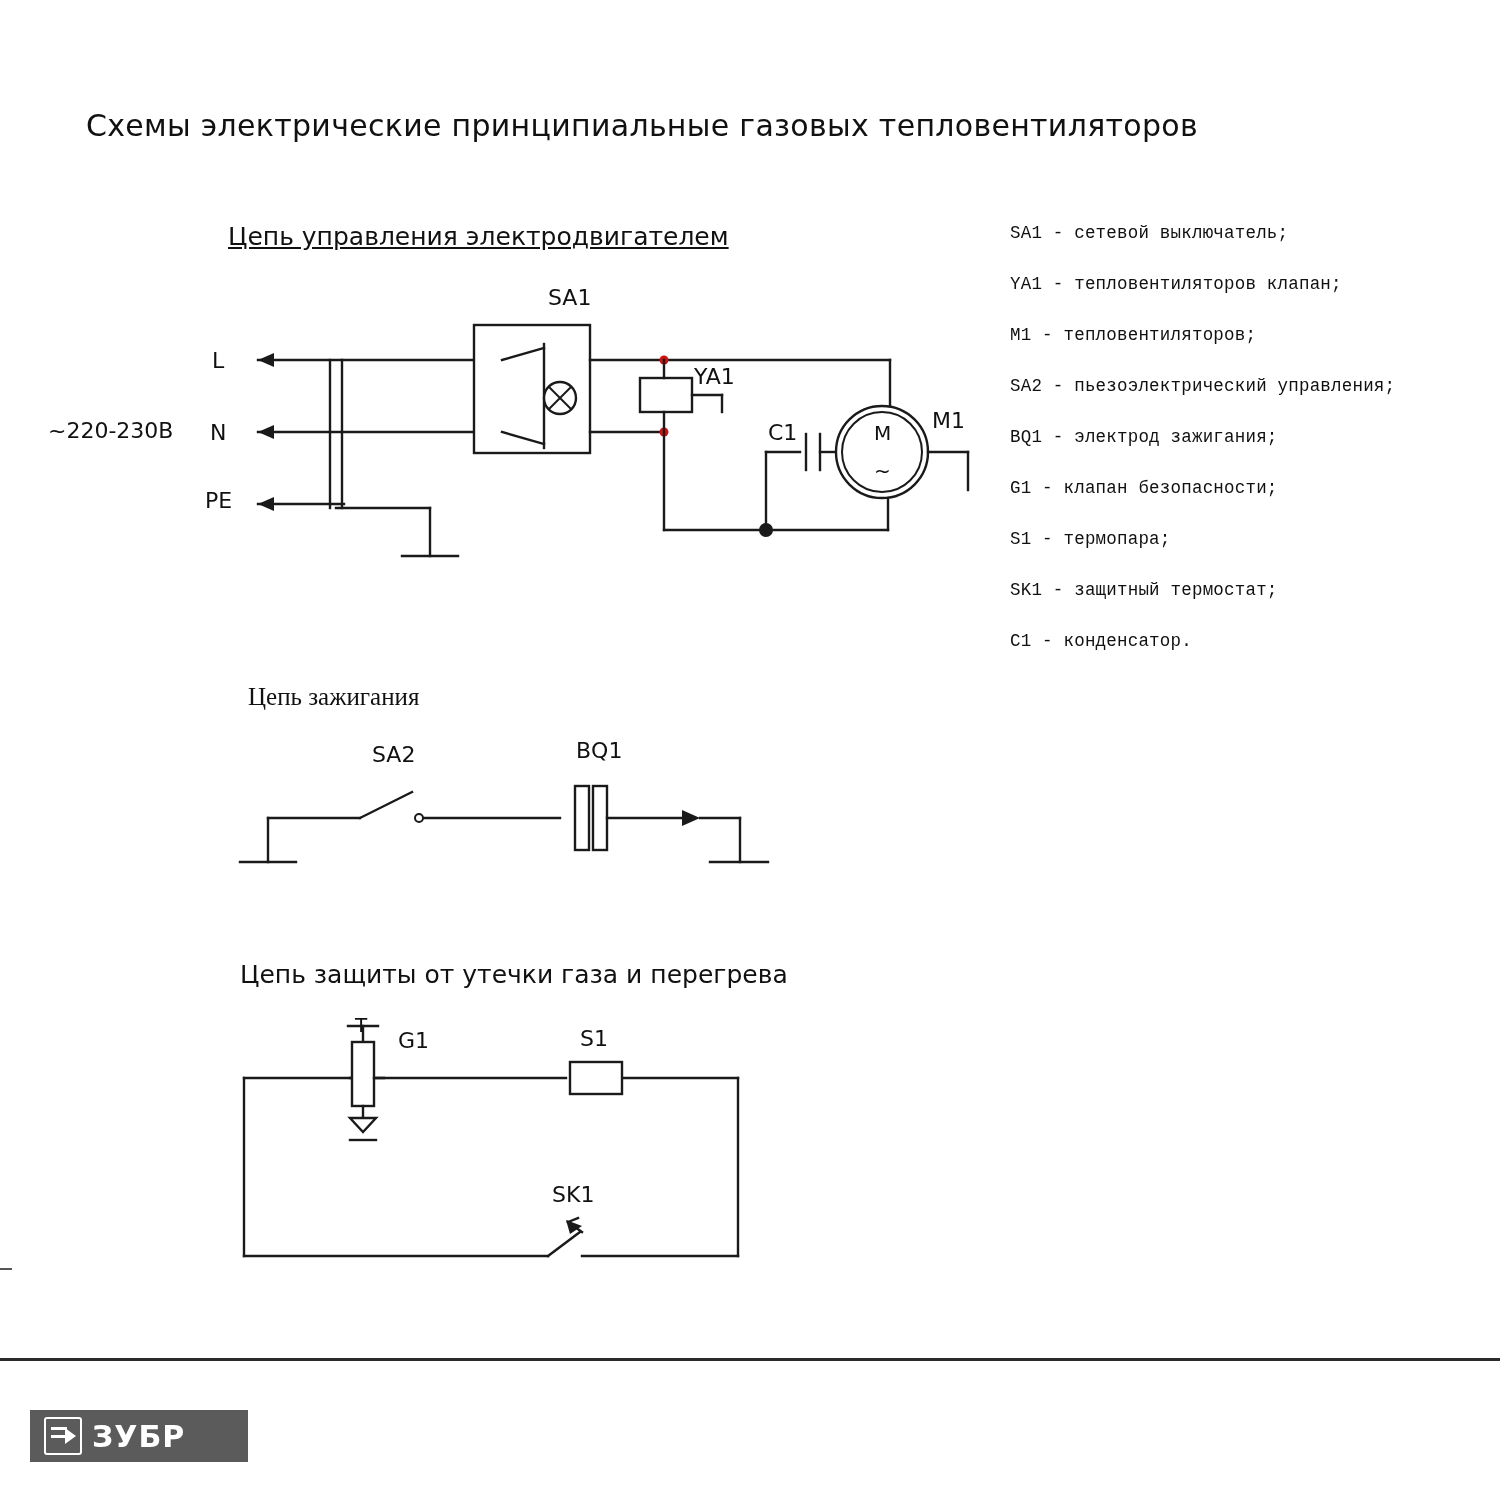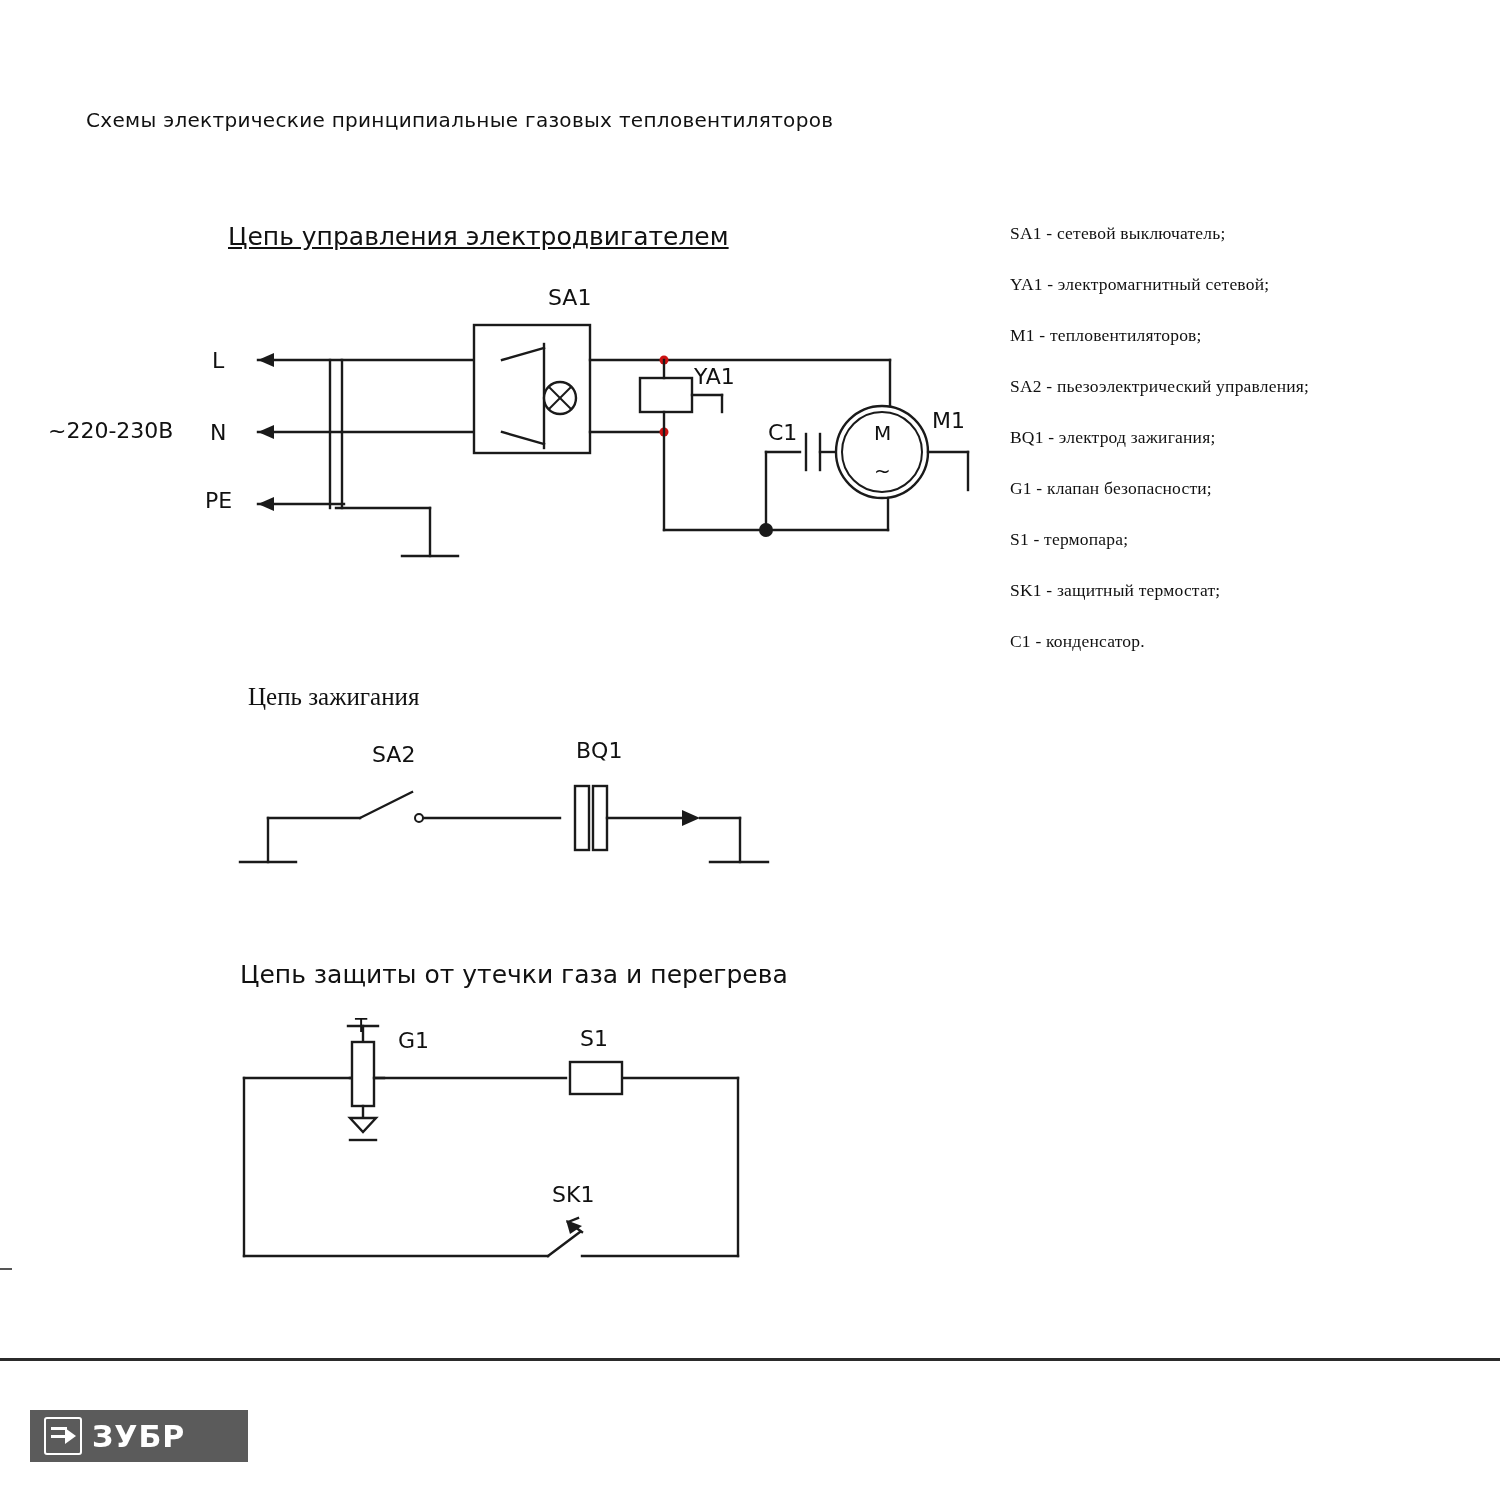--- a/index.html
+++ b/index.html
@@ -15,21 +15,21 @@
     color: #1a1a1a;
     overflow: hidden;
   }
 
   
   .doc-title {
     position: absolute;
     left: 86px;
     top: 108px;
     font-family: "DejaVu Sans", sans-serif;
-    font-size: 20px;
+    font-size: 30px;
     letter-spacing: 0.3px;
     color: #111;
     white-space: nowrap;
   }
 
   
   .section-heading {
     position: absolute;
     font-family: "DejaVu Sans", sans-serif;
     font-size: 25px;
@@ -41,21 +41,21 @@
   #h-prot  { left: 240px; top: 952px; margin-top: 8px; }
 
   
   .legend {
     position: absolute;
     left: 1010px;
     top: 225px;
     width: 470px;
   }
   .legend-item {
-    font-family: Liberation Serif, serif;
+    font-family: Liberation Mono, monospace;
     font-size: 17.5px;
     line-height: 1;
     color: #111;
     margin-bottom: 33.5px;
     white-space: nowrap;
     letter-spacing: 0.2px;
   }
 
   
   #schematic {
@@ -178,21 +178,21 @@
 <body>
 
 <div class="doc-title">Схемы электрические принципиальные газовых тепловентиляторов</div>
 
 <div class="section-heading" id="h-motor">Цепь управления электродвигателем</div>
 <div class="section-heading" id="h-ign">Цепь зажигания</div>
 <div class="section-heading" id="h-prot">Цепь защиты от утечки газа и перегрева</div>
 
 <div class="legend">
   <div class="legend-item">SA1 - сетевой выключатель;</div>
-  <div class="legend-item">YA1 - электромагнитный сетевой;</div>
+  <div class="legend-item">YA1 - тепловентиляторов клапан;</div>
   <div class="legend-item">M1 - тепловентиляторов;</div>
   <div class="legend-item">SA2 - пьезоэлектрический управления;</div>
   <div class="legend-item">BQ1 - электрод зажигания;</div>
   <div class="legend-item">G1 - клапан безопасности;</div>
   <div class="legend-item">S1 - термопара;</div>
   <div class="legend-item">SK1 - защитный термостат;</div>
   <div class="legend-item">C1 - конденсатор.</div>
 </div>
 
 <svg id="schematic" viewBox="0 0 1500 1400" xmlns="http://www.w3.org/2000/svg">

